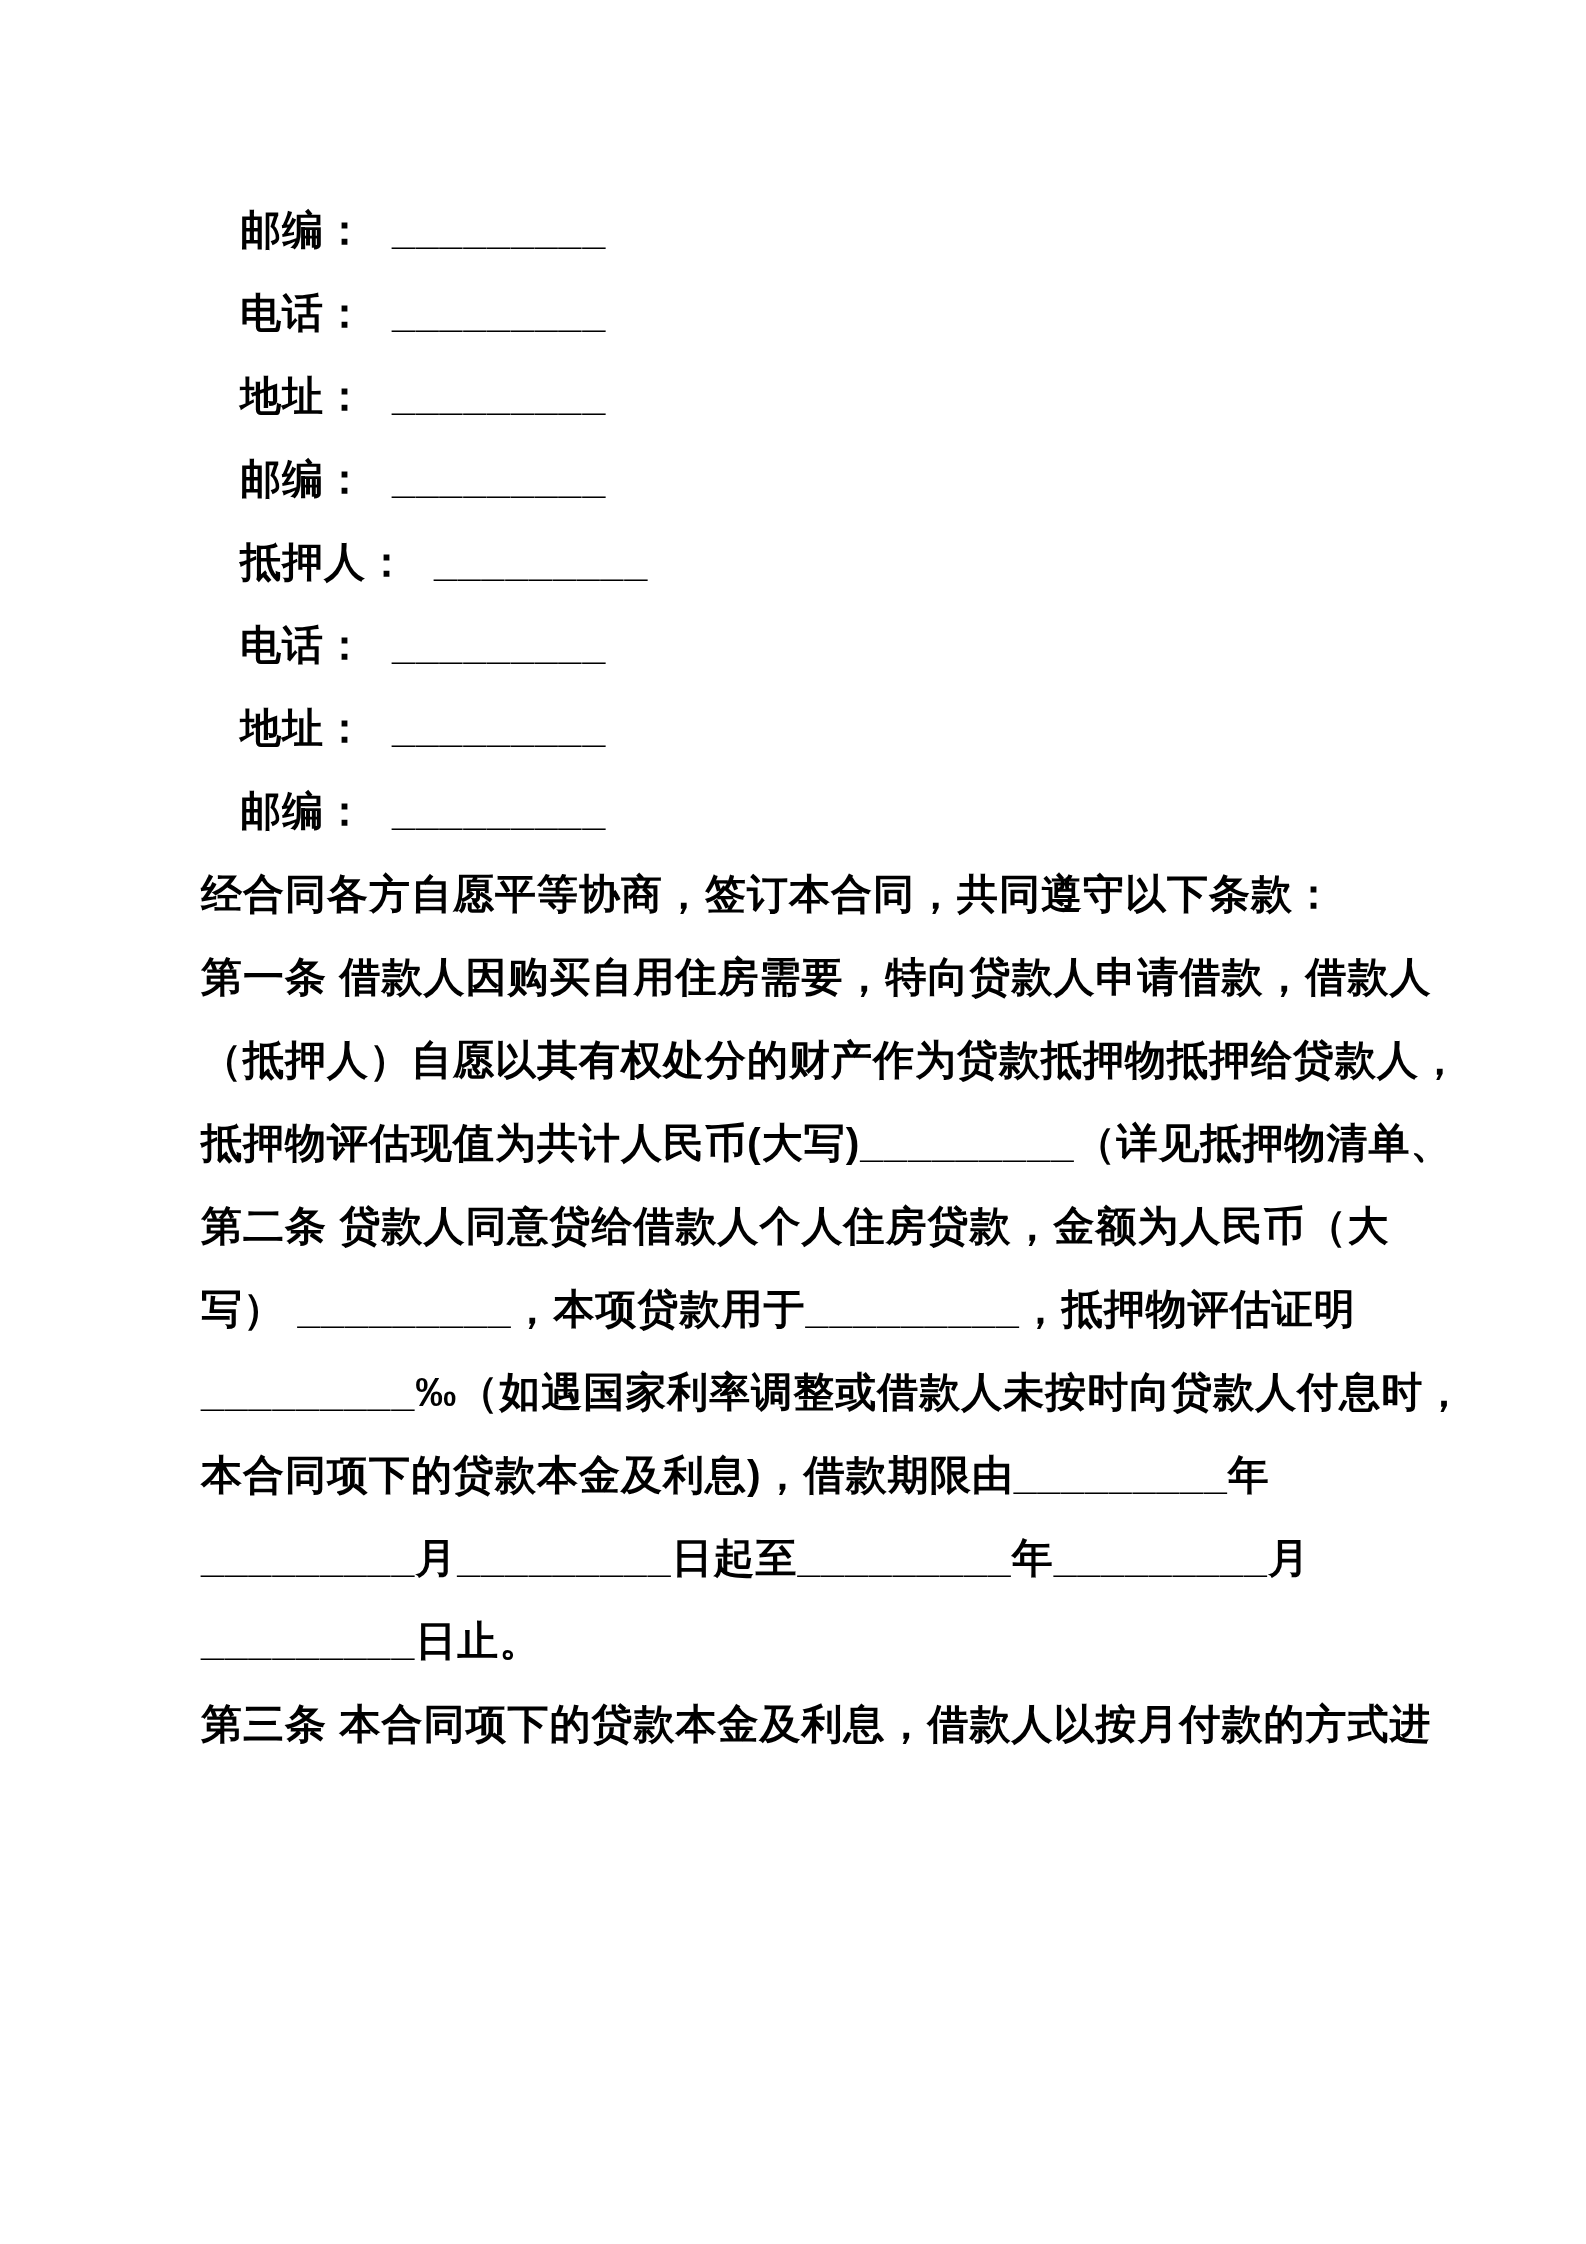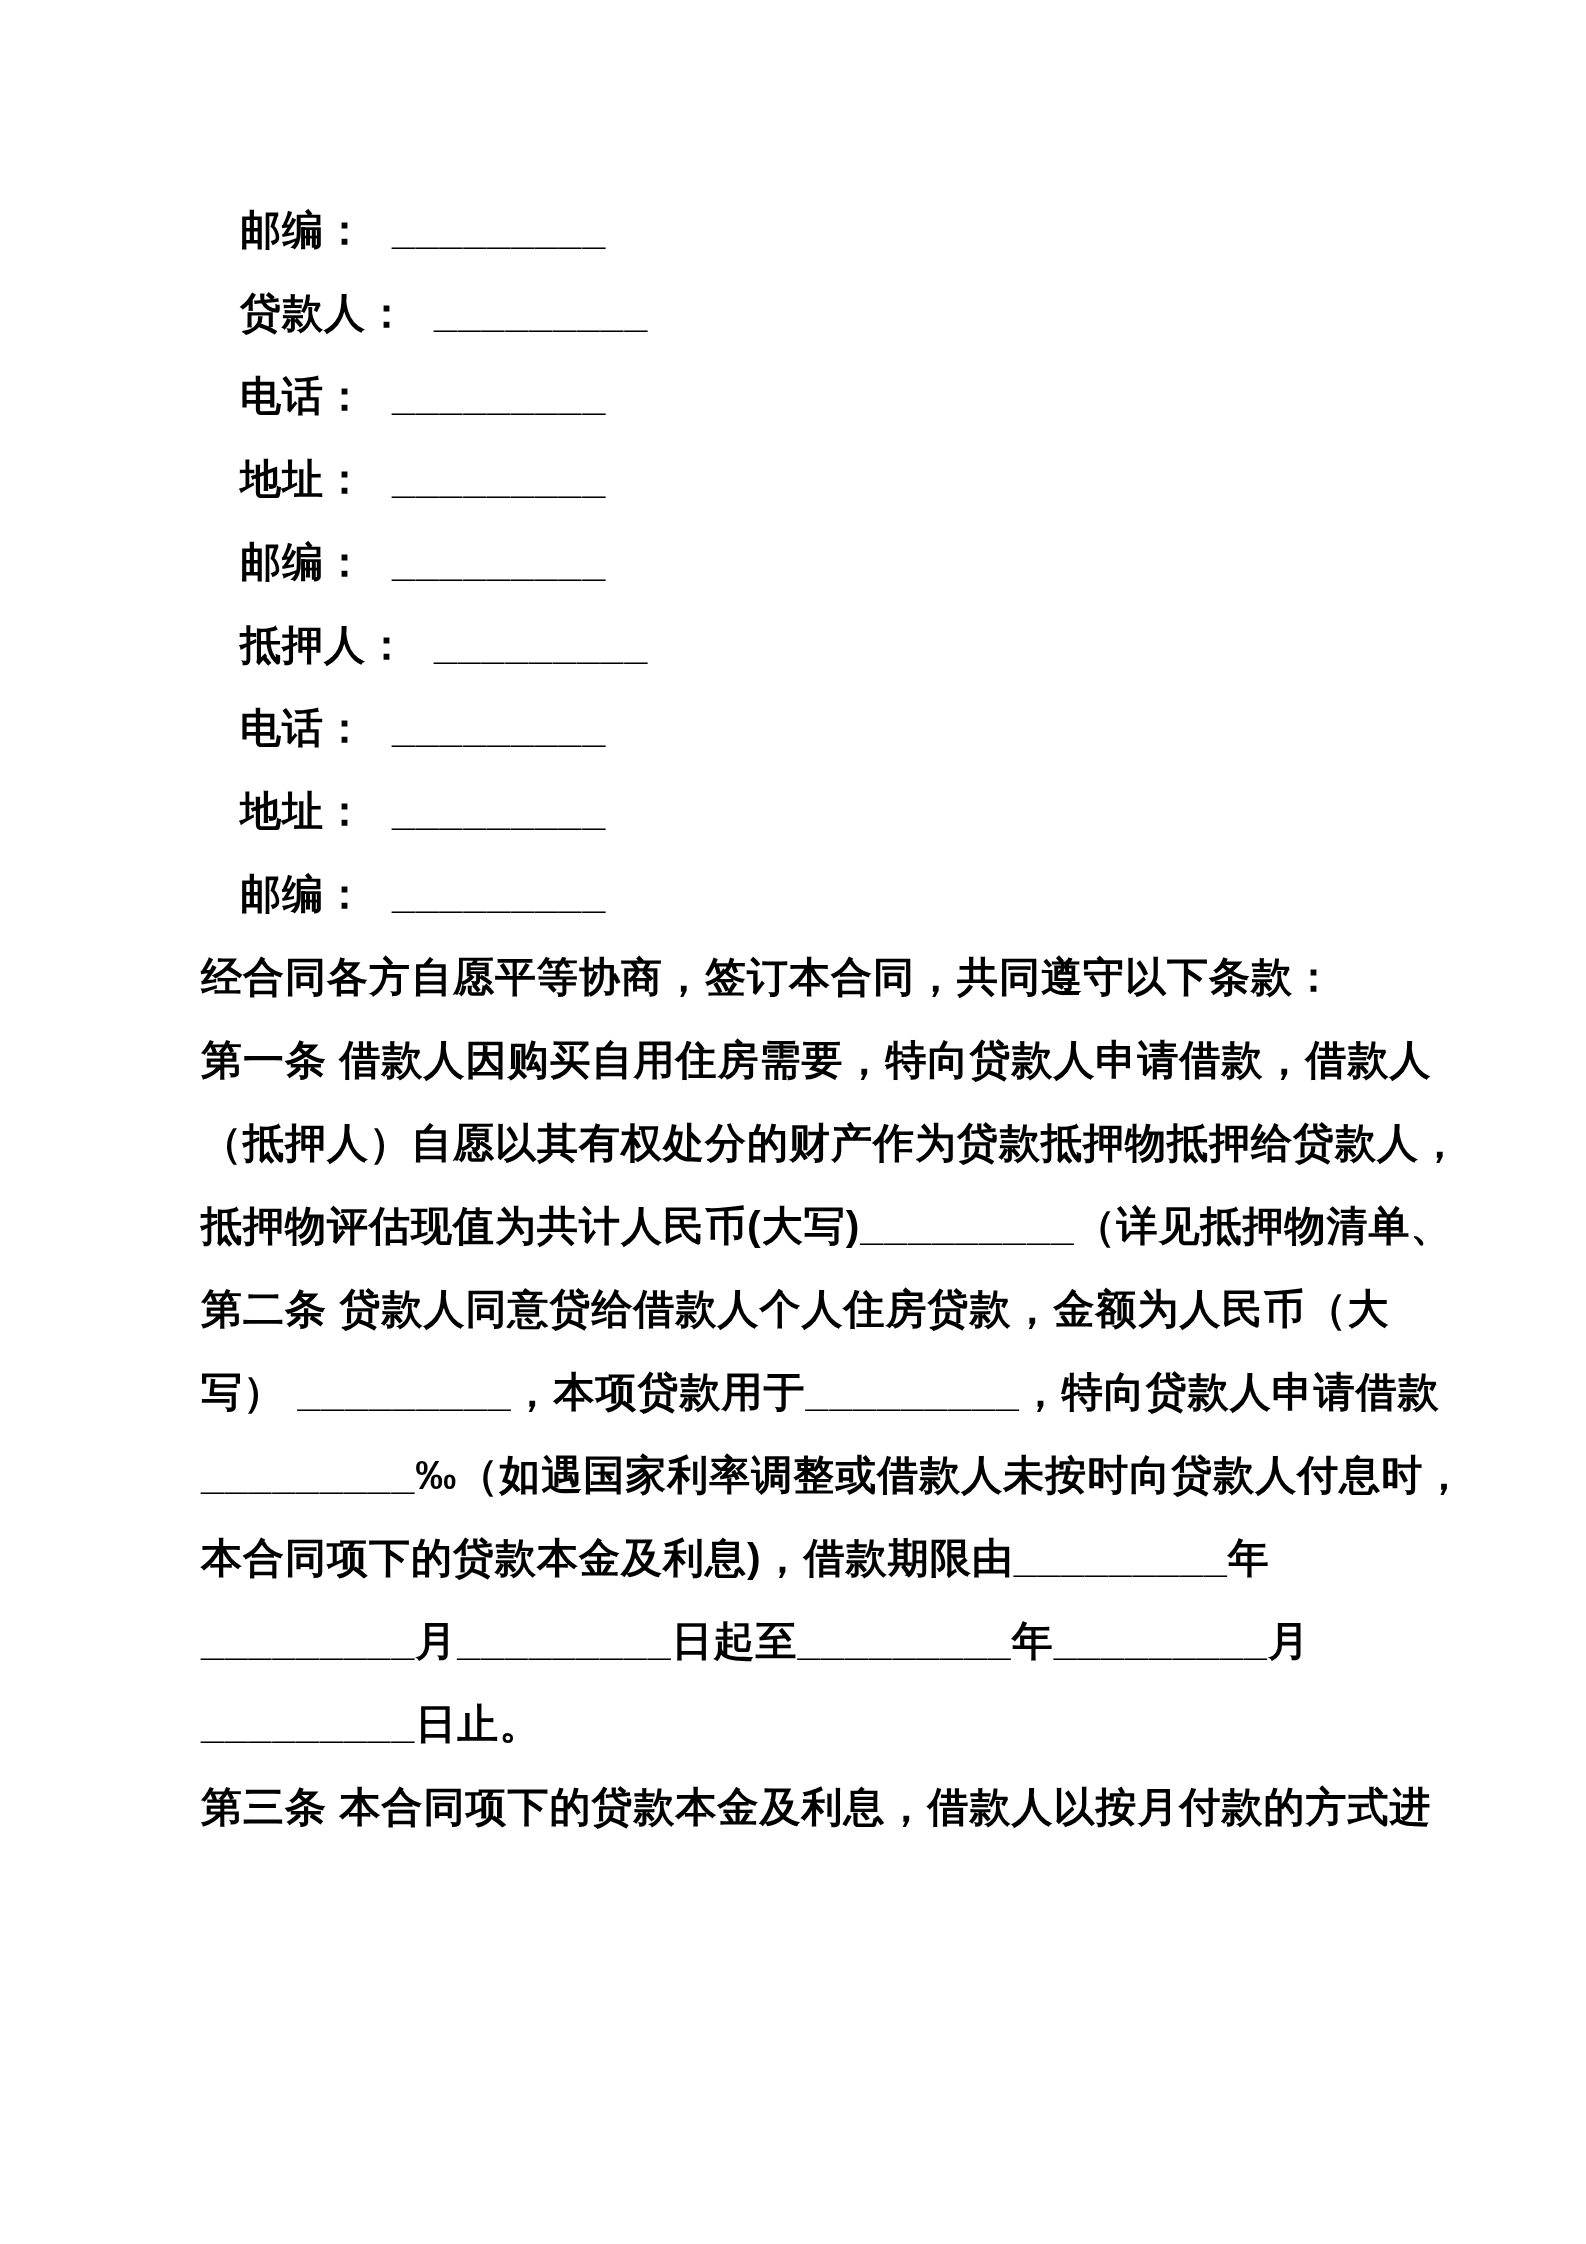--- a/index.html
+++ b/index.html
@@ -31,37 +31,36 @@
   .field-label { display: inline; text-align: center; }
   .field-blank { display: inline; margin-left: 26px; }
 </style>
 </head>
 <body>
 
 <div class="page">
 
   <section>
     <div class="line field-row"><span class="field-label">邮编：</span><span class="field-blank">_________</span></div>
-    <div class="line field-row"><span class="field-label">贷款人：</span><span class="field-blank">_________</span></div>
     <div class="line field-row"><span class="field-label">电话：</span><span class="field-blank">_________</span></div>
     <div class="line field-row"><span class="field-label">地址：</span><span class="field-blank">_________</span></div>
     <div class="line field-row"><span class="field-label">邮编：</span><span class="field-blank">_________</span></div>
     <div class="line field-row"><span class="field-label">抵押人：</span><span class="field-blank">_________</span></div>
     <div class="line field-row"><span class="field-label">电话：</span><span class="field-blank">_________</span></div>
     <div class="line field-row"><span class="field-label">地址：</span><span class="field-blank">_________</span></div>
     <div class="line field-row"><span class="field-label">邮编：</span><span class="field-blank">_________</span></div>
   </section>
 
   <section>
     <div class="line para">经合同各方自愿平等协商，签订本合同，共同遵守以下条款：</div>
     <div class="line para">第一条 借款人因购买自用住房需要，特向贷款人申请借款，借款人</div>
     <div class="line para">（抵押人）自愿以其有权处分的财产作为贷款抵押物抵押给贷款人，</div>
     <div class="line para">抵押物评估现值为共计人民币(大写)_________（详见抵押物清单、</div>
     <div class="line para">第二条 贷款人同意贷给借款人个人住房贷款，金额为人民币（大</div>
-    <div class="line para">写） _________，本项贷款用于_________，特向贷款人申请借款</div>
+    <div class="line para">写） _________，本项贷款用于_________，抵押物评估证明</div>
     <div class="line para">_________‰（如遇国家利率调整或借款人未按时向贷款人付息时，</div>
     <div class="line para">本合同项下的贷款本金及利息)，借款期限由_________年</div>
     <div class="line para">_________月_________日起至_________年_________月</div>
     <div class="line para">_________日止。</div>
     <div class="line para">第三条 本合同项下的贷款本金及利息，借款人以按月付款的方式进</div>
   </section>
 
 </div>
 
 </body></html>

